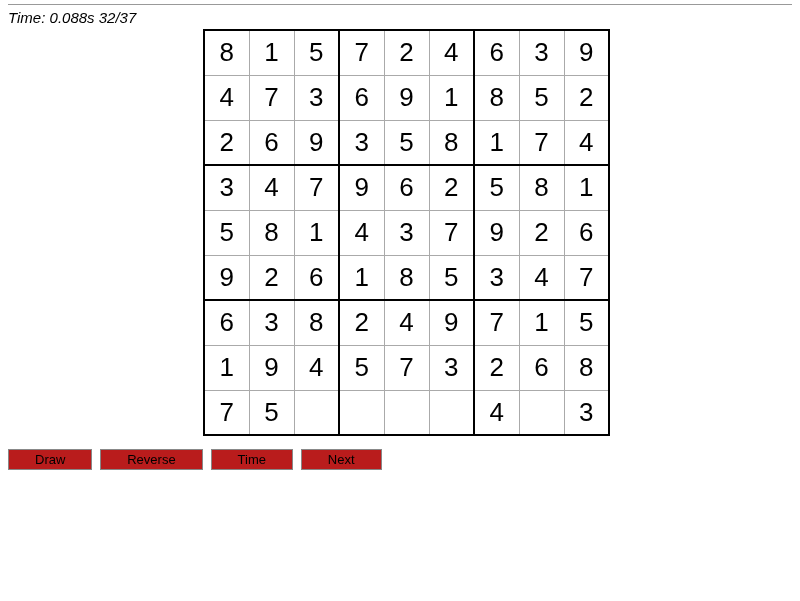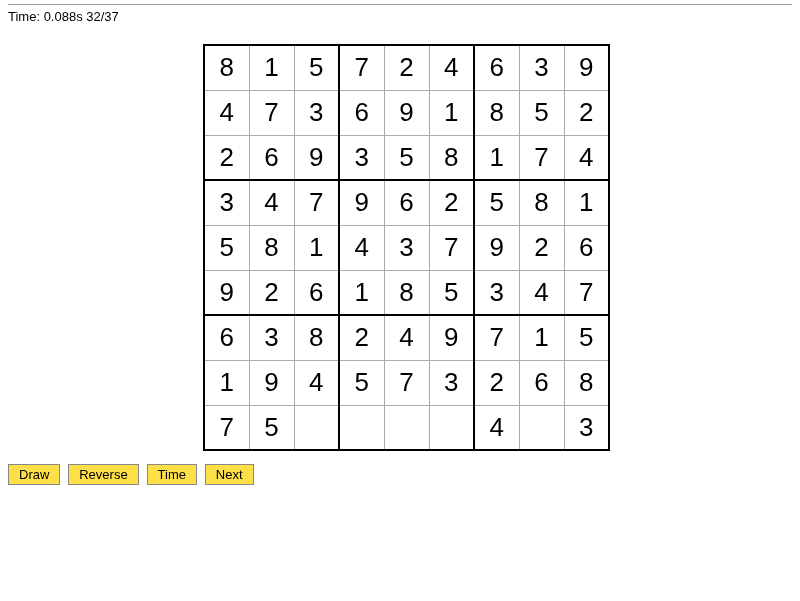--- a/index.html
+++ b/index.html
@@ -4,24 +4,25 @@
   <style>
     * { box-sizing: border-box; margin: 0; padding: 0; }
     body {
       font-family: Arial, sans-serif;
       font-size: 14px;
       background: #fff;
       color: #000;
       padding: 4px 8px;
     }
     #status-bar {
-      font-size: 13px;
-      margin-bottom: 20px;
+      font-size: 15px;
+      margin-bottom: 3px;
       border-top: 1px solid #999;
       padding-top: 4px;
+      font-style: italic;
     }
     #sudoku-container {
       margin-left: 195px;
       display: inline-block;
     }
     table.sudoku {
       border-collapse: collapse;
       border: 2px solid #000;
     }
     table.sudoku td {
@@ -54,25 +55,25 @@
       font-size: 13px;
     }
     #digits-input {
       font-size: 12px;
       width: 160px;
       border: 1px solid #000;
       padding: 1px 2px;
     }
     .btn-row button {
       font-size: 13px;
-      padding: 2px 10px;
+      padding: 2px 26px;
       margin-right: 4px;
       cursor: pointer;
       border: 1px solid #888;
-      background: #fde047;
+      background: #b91c1c;
     }
   </style>
 </head>
 <body>
 
 
 
 <div id="status-bar">
   <span>Time: 0.088s 32/37</span>
 </div>

